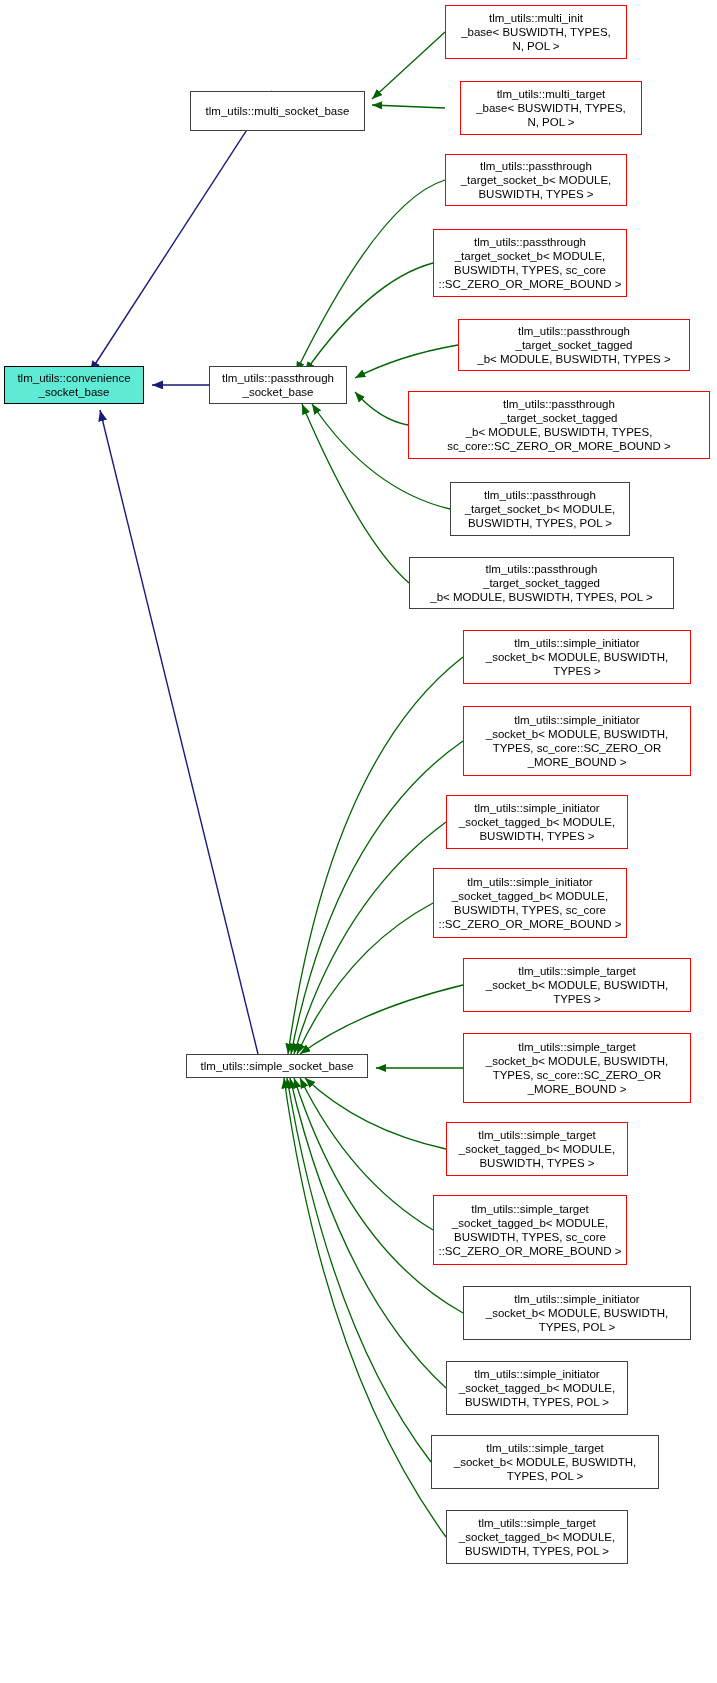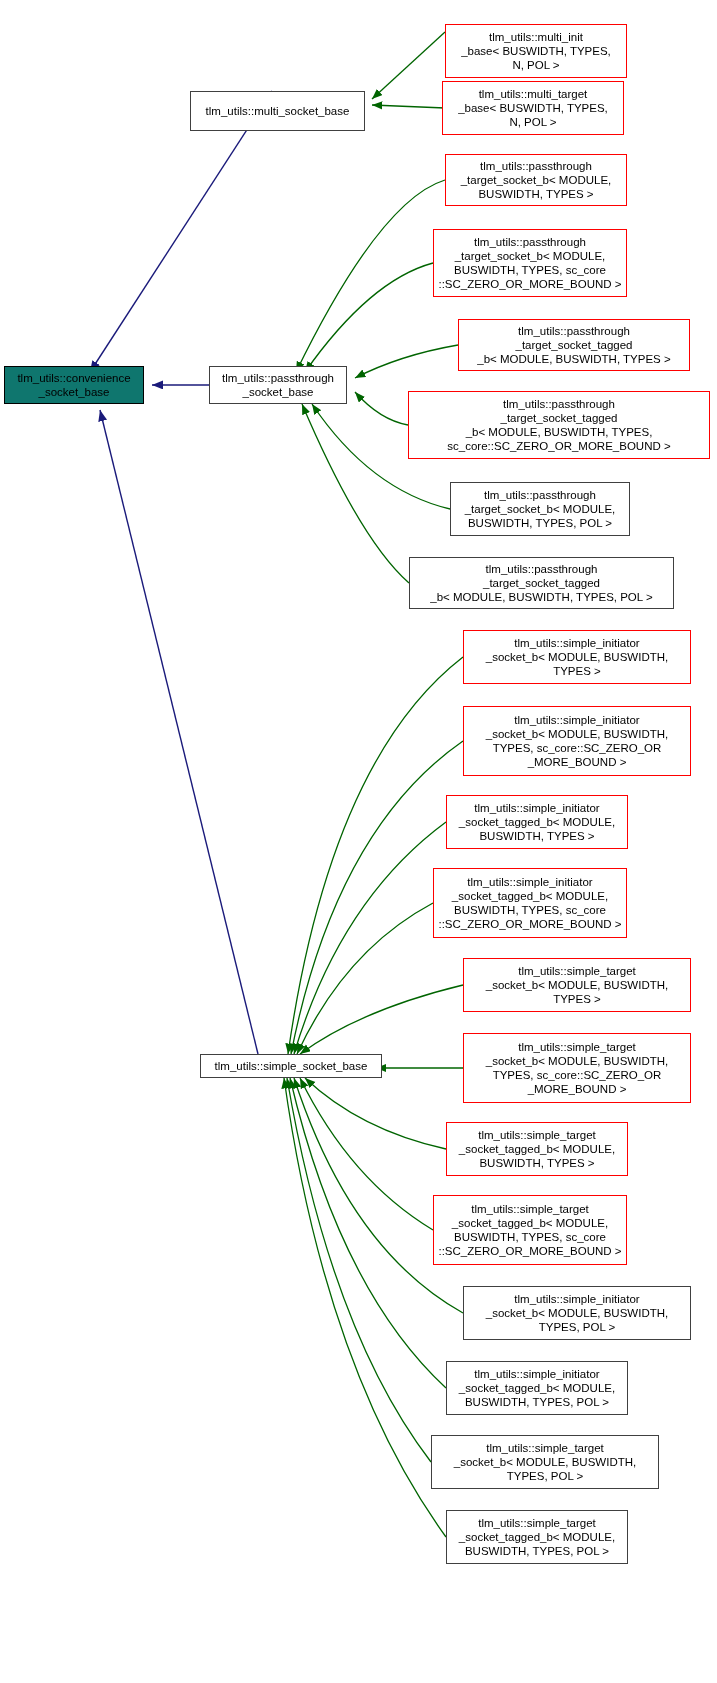--- a/index.html
+++ b/index.html
@@ -38,21 +38,21 @@
     white-space: pre-line;
     padding: 2px 4px;
   }
   .node.red {
     border-color: #ff0000;
   }
   .node.black {
     border-color: #404040;
   }
   .node.root {
-    background: #0f766e;
+    background: #5eead4;
     border-color: #000000;
   }
   .node-label {
     display: block;
     white-space: pre-line;
   }
 </style>
 </head>
 <body>
 
@@ -104,31 +104,31 @@
 
   <div class="node black" style="left:190px;top:91px;width:175px;height:40px;">
     <span class="node-label">tlm_utils::multi_socket_base</span>
   </div>
 
   <div class="node black" style="left:209px;top:366px;width:138px;height:38px;">
     <span class="node-label">tlm_utils::passthrough
 _socket_base</span>
   </div>
 
-  <div class="node black" style="left:200px;top:1054px;width:182px;height:24px;">
+  <div class="node black" style="left:186px;top:1054px;width:182px;height:24px;">
     <span class="node-label">tlm_utils::simple_socket_base</span>
   </div>
 
-  <div class="node red" style="left:445px;top:5px;width:182px;height:54px;margin-top:19px;">
+  <div class="node red" style="left:445px;top:5px;width:182px;height:54px;">
     <span class="node-label">tlm_utils::multi_init
 _base&lt; BUSWIDTH, TYPES,
 N, POL &gt;</span>
   </div>
 
-  <div class="node red" style="left:442px;top:81px;width:182px;height:54px;">
+  <div class="node red" style="left:460px;top:81px;width:182px;height:54px;">
     <span class="node-label">tlm_utils::multi_target
 _base&lt; BUSWIDTH, TYPES,
 N, POL &gt;</span>
   </div>
 
   <div class="node red" style="left:445px;top:154px;width:182px;height:52px;">
     <span class="node-label">tlm_utils::passthrough
 _target_socket_b&lt; MODULE,
 BUSWIDTH, TYPES &gt;</span>
   </div>

